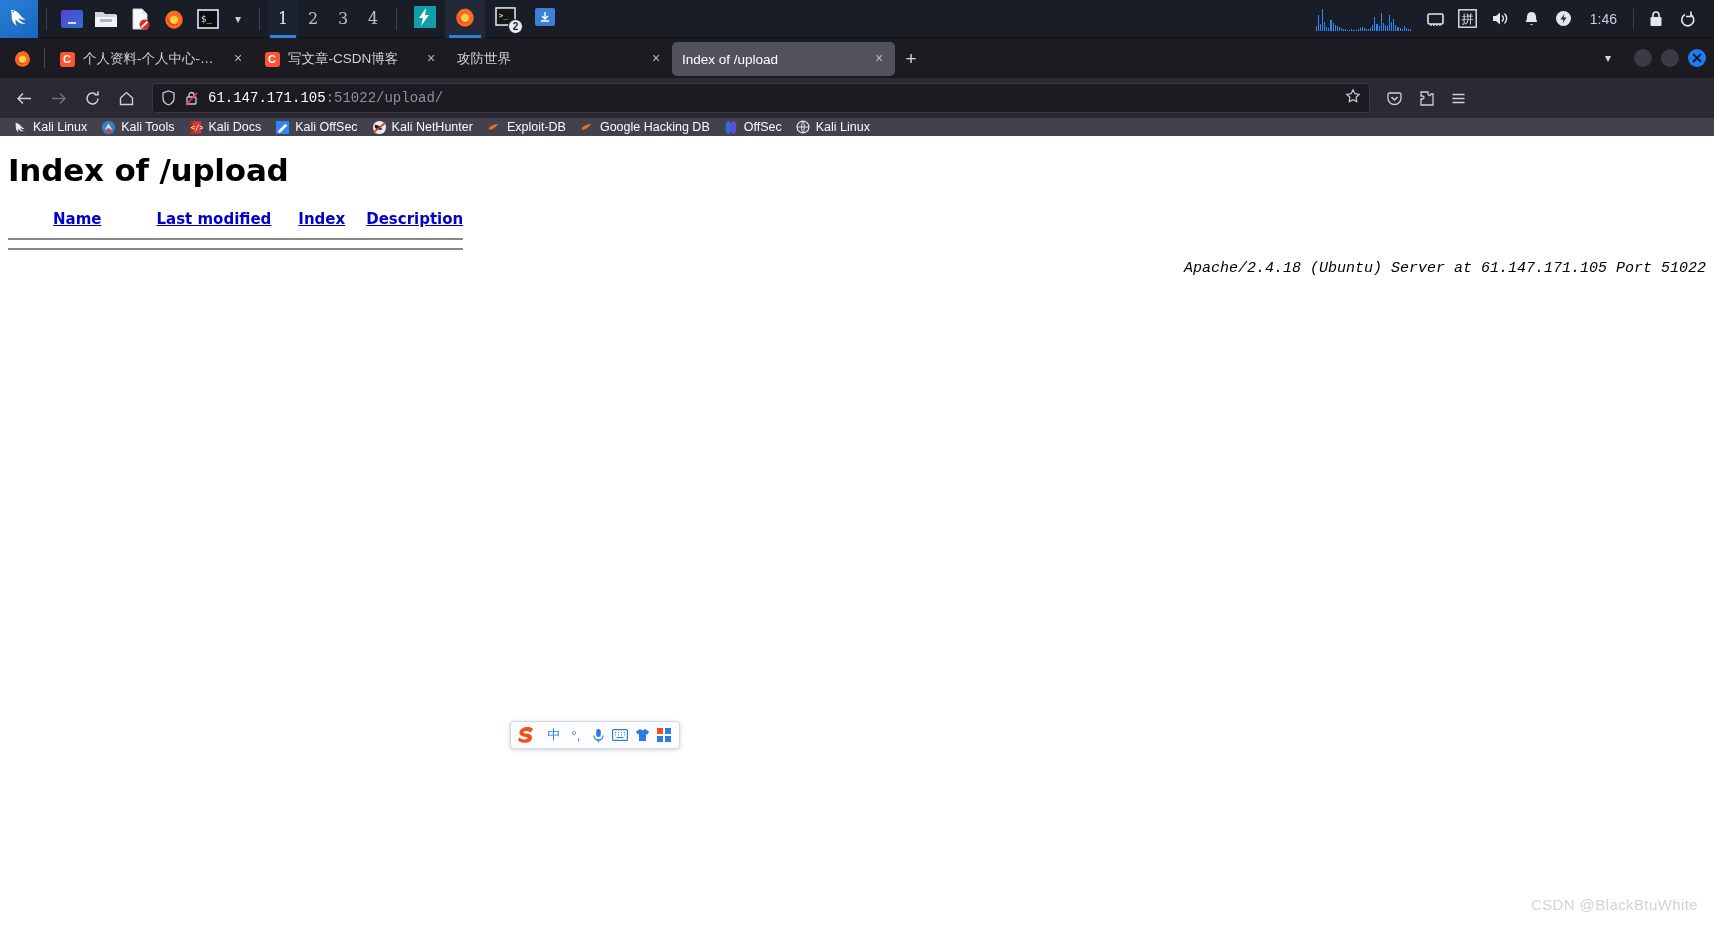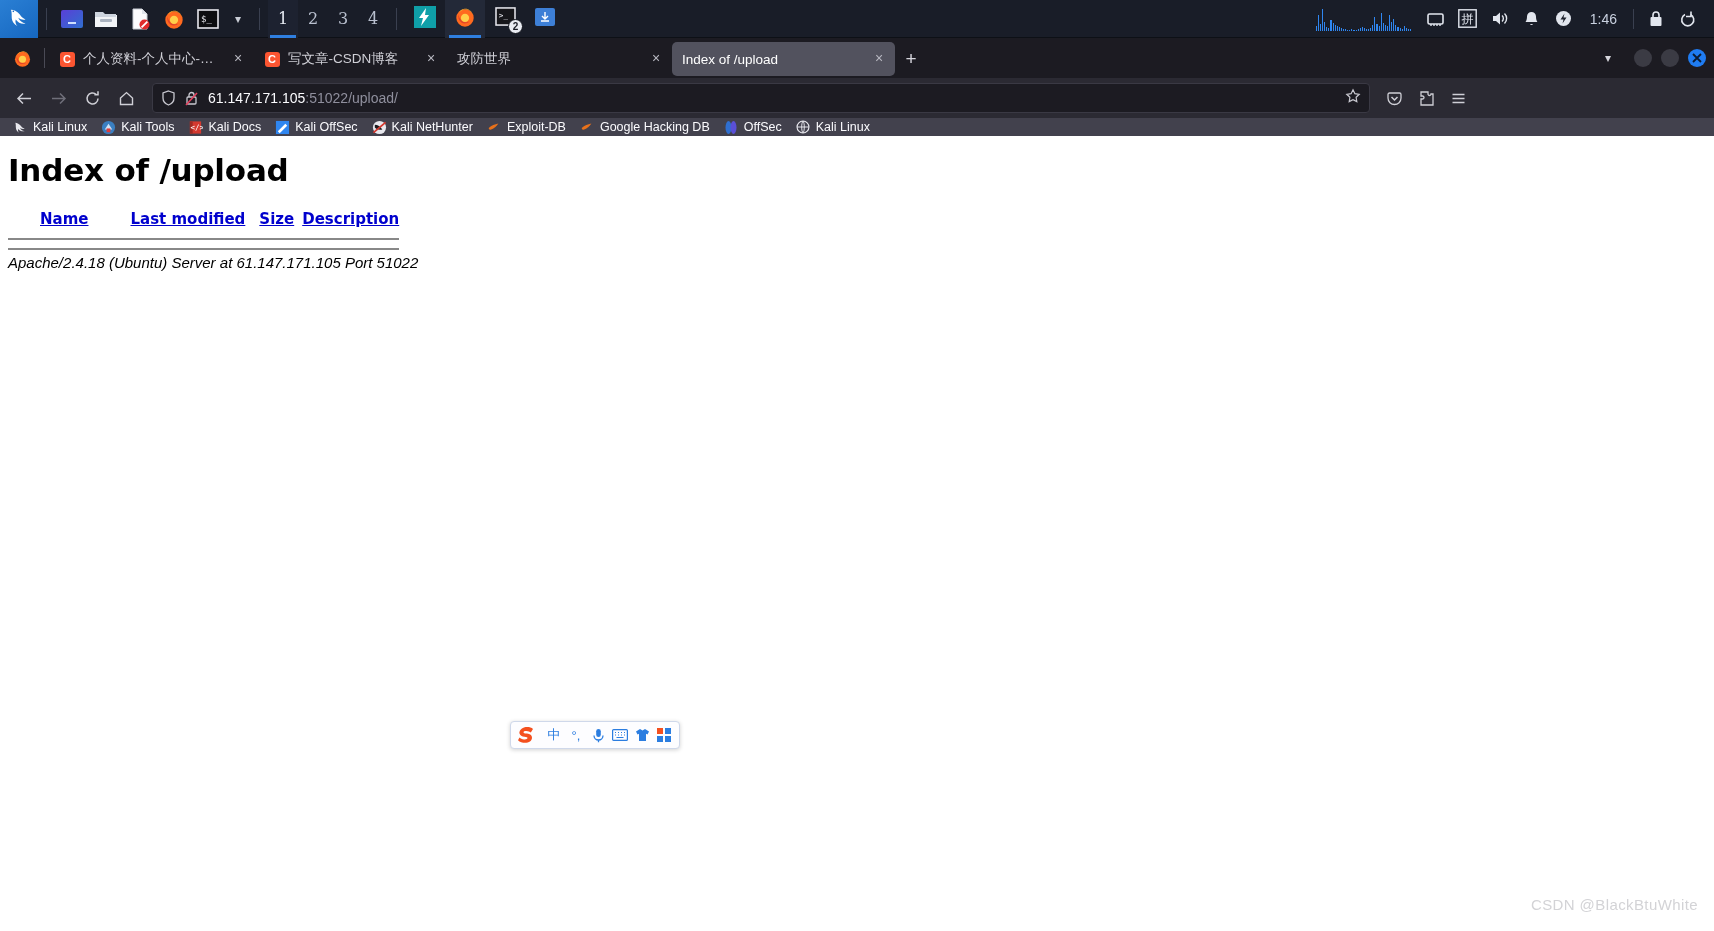--- a/index.html
+++ b/index.html
@@ -98,21 +98,21 @@
   }
   .tab .label { flex:1 1 auto; white-space:nowrap; overflow:hidden; text-overflow:ellipsis; }
   .tab .tclose { width:16px; height:16px; flex:0 0 auto; color:#b9b9c2; font-size:14px; line-height:14px; text-align:center;}
   .newtab { width:32px;height:32px;margin-bottom:3px;color:#d6d6dd;font-size:19px;display:flex;align-items:center;justify-content:center;}
   .strip-right { margin-left:auto; display:flex; align-items:center; height:40px; padding-right:8px; }
   .listalltabs { width:34px;height:34px;display:flex;align-items:center;justify-content:center;color:#d6d6dd;font-size:12px;}
   .wbtn { width:18px;height:18px;border-radius:50%;background:#3b3b44;margin-left:9px; display:flex;align-items:center;justify-content:center;}
   .wbtn.close { background:#1f7cf2; }
 
   #navbar {
-    height:40px; background:#2b2a33; display:flex; align-items:center; padding:0 8px;
+    height:40px; background:#2b2a33; display:flex; align-items:center; padding:0 8px;font-family:Liberation Mono, monospace;
   }
   .navbtn { width:32px;height:32px;display:flex;align-items:center;justify-content:center;color:#cfcfd6; margin-right:2px;}
   .navbtn.disabled { color:#6f6f7a; }
   #urlbar {
     flex:1 1 auto; height:30px; background:#1c1b22; border:1px solid #3a3944;
     border-radius:4px; display:flex; align-items:center; padding:0 8px;
     margin:0 8px; max-width:1218px;
   }
   #urlbar .shield { color:#c8c8d0; margin-right:8px; display:flex; }
   #urlbar .lock { margin-right:9px; display:flex; }
@@ -132,31 +132,31 @@
     background:#ffffff; height: calc(931px - 38px - 40px - 40px - 26px);
     padding: 8px; position:relative; overflow:hidden;
   }
   #page h1 {
     font-family:"DejaVu Sans", sans-serif;
     font-size:31px; font-weight:bold; color:#000;
     margin: 8px 0 22px 0; letter-spacing:-0.2px;
   }
   table.idx { border-collapse:collapse; font-family:"DejaVu Sans", sans-serif; font-size:15px; }
   table.idx th { text-align:left; padding: 0 0 6px 0; }
-  table.idx th a { color:#0000cd; text-decoration:underline; font-weight:bold; }
+  table.idx th a { color:#0000cd; text-decoration:underline; font-weight:bold;margin-left:13px; }
   table.idx td { padding: 1px 0; vertical-align:middle; white-space:nowrap; }
   table.idx tr.hrule td { padding:0; }
   table.idx tr.hrule hr { border:none; border-top:2px solid #888; margin:4px 0; height:0; }
   td.c-icon { width:26px; }
   td.c-name a { color:#551a8b; text-decoration:underline; }
   td.c-name a.blue { color:#1a0dab; }
   td.c-mod { padding-left:8px; color:#000; }
   td.c-size { padding-left:10px; color:#000; text-align:right; }
   td.c-desc { padding-left:10px; }
-  .addr { font-family:Liberation Sans, sans-serif; font-style:italic; font-size:15px; color:#000; margin-top:0; }
+  .addr { font-family:Liberation Mono, monospace; font-style:italic; font-size:15px; color:#000; margin-top:6px;text-align:right; }
 
   
   #ime {
     position:absolute; left:510px; top:585px;
     height:28px; display:flex; align-items:center;
     background:#fdfdff; border:1px solid #cfd8ea; border-radius:4px;
     box-shadow:0 1px 4px rgba(0,0,0,0.18);
     padding-right:4px;
   }
   #ime .logo {
@@ -597,21 +597,21 @@
 
   <div id="page">
     <h1>Index of /upload</h1>
 
     <table class="idx">
       <tbody>
           <tr>
         <th></th>
         <th style="padding-left:32px"><a href="#">Name</a></th>
         <th style="padding-left:42px"><a href="#">Last modified</a></th>
-        <th style="padding-left:14px"><a href="#">Size</a></th>
+        <th style="padding-left:14px"><a href="#">Index</a></th>
         <th style="padding-left:8px"><a href="#">Description</a></th>
       </tr>
 
       <tr class="hrule">
         <td colspan="5">
               <hr>
             </td>
       </tr>
 
 

